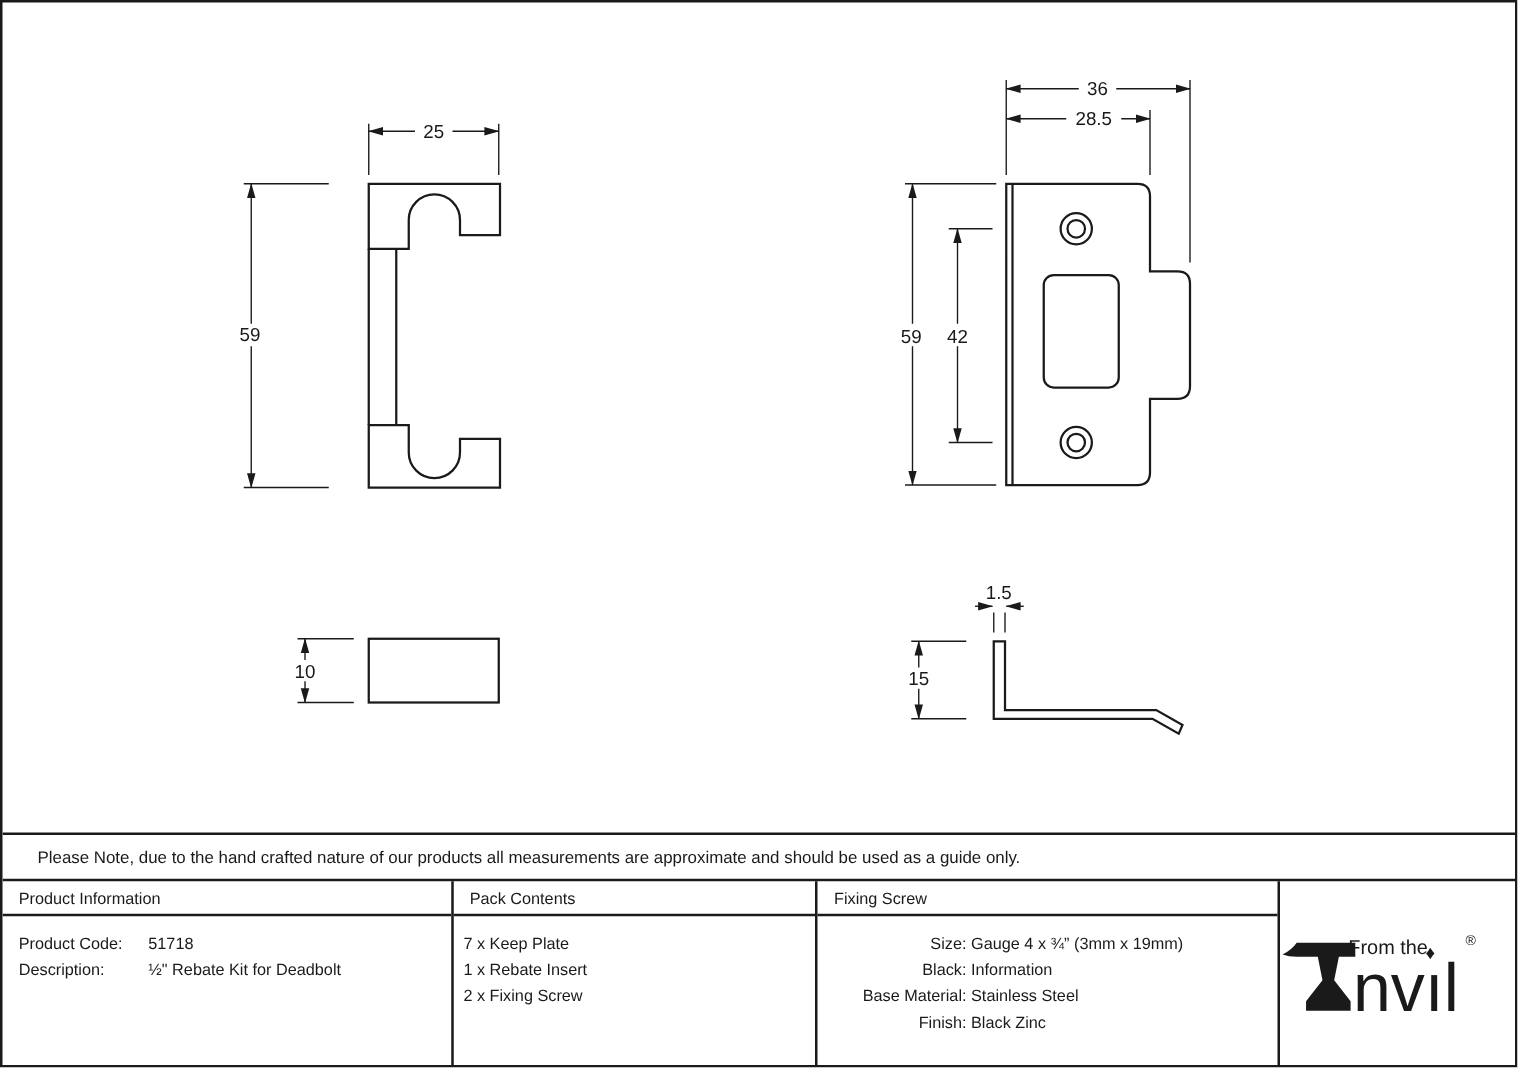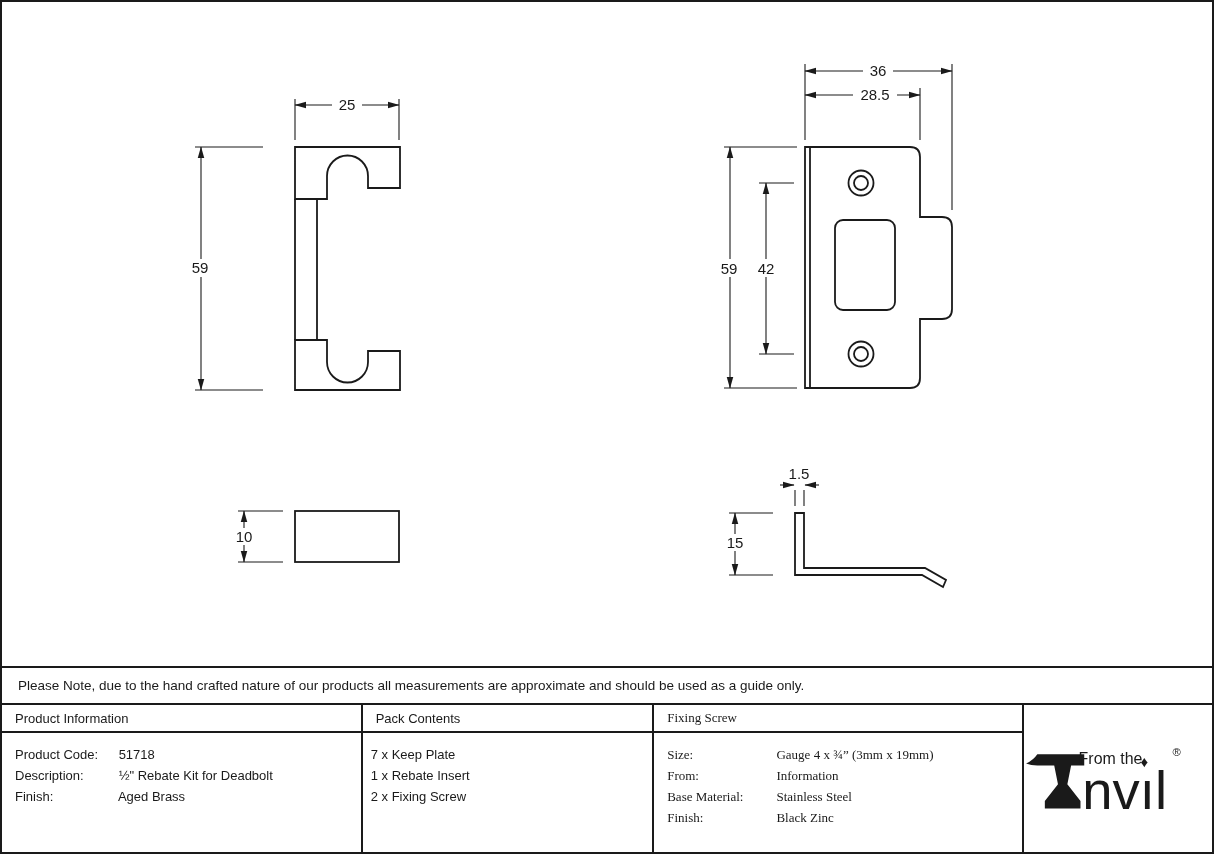--- a/index.html
+++ b/index.html
@@ -2,34 +2,34 @@
 <html><head>
 <meta charset="utf-8">
 <style>
   html,body{margin:0;padding:0;background:#fff;}
   body{width:1214px;height:854px;font-family:"Liberation Sans",sans-serif;color:#1a1a1a;}
   .page{position:relative;width:1210px;height:850px;border:2px solid #1a1a1a;background:#fff;
         display:flex;flex-direction:column;overflow:hidden;}
   .drawings{width:1210px;height:664px;flex:0 0 664px;}
   .drawings svg{display:block;}
   .note-row{flex:0 0 35px;border-top:2px solid #1a1a1a;display:flex;align-items:center;
-            padding-left:16px;font-size:13.5px;}
+            padding-left:28px;font-size:13.5px;}
   .info-table{flex:1 1 auto;border-top:2px solid #1a1a1a;display:flex;}
   .col{box-sizing:border-box;display:flex;flex-direction:column;}
   .col+.col{border-left:2px solid #1a1a1a;}
   .col-product{width:394px;}
   .col-pack{width:320px;}
-  .col-screw{width:406px;font-family:Liberation Serif, serif;}
+  .col-screw{width:406px;}
   .col-logo{flex:1 1 auto;align-items:center;justify-content:center;}
   .cell-header{flex:0 0 26px;border-bottom:2px solid #1a1a1a;display:flex;align-items:center;
                padding-left:13px;font-size:13px;}
   .cell-body{padding:11px 0 0 13px;font-size:13px;line-height:21px;}
   .col-pack .cell-body{padding-left:8px;}
   .kv-row .k{display:inline-block;width:100px;}
-  .col-screw .kv-row .k{width:106px;}
+  .col-screw .kv-row .k{width:106px;text-align:right;}
   .logo-wrap{display:flex;align-items:center;justify-content:center;height:100%;}
   svg text{font-family:"Liberation Sans",sans-serif;fill:#1a1a1a;}
   svg .dimtxt{font-size:15px;}
 </style>
 </head>
 <body>
 
 <div class="page">
 
   <div class="drawings">
@@ -147,45 +147,41 @@
       <div class="cell-header">Product Information</div>
       <div class="cell-body">
         <div class="kv-row">
           <span class="k">Product Code:</span>
           <span class="v">51718</span>
         </div>
         <div class="kv-row">
           <span class="k">Description:</span>
           <span class="v">½" Rebate Kit for Deadbolt</span>
         </div>
-        <div class="kv-row">
-          <span class="k">Finish:</span>
-          <span class="v">Aged Brass</span>
-        </div>
       </div>
     </div>
 
     <div class="col col-pack">
       <div class="cell-header">Pack Contents</div>
       <div class="cell-body">
         <div>7 x Keep Plate</div>
         <div>1 x Rebate Insert</div>
         <div>2 x Fixing Screw</div>
       </div>
     </div>
 
     <div class="col col-screw">
       <div class="cell-header">Fixing Screw</div>
       <div class="cell-body">
         <div class="kv-row">
           <span class="k">Size:</span>
           <span class="v">Gauge 4 x ¾” (3mm x 19mm)</span>
         </div>
         <div class="kv-row">
-          <span class="k">From:</span>
+          <span class="k">Black:</span>
           <span class="v">Information</span>
         </div>
         <div class="kv-row">
           <span class="k">Base Material:</span>
           <span class="v">Stainless Steel</span>
         </div>
         <div class="kv-row">
           <span class="k">Finish:</span>
           <span class="v">Black Zinc</span>
         </div>

